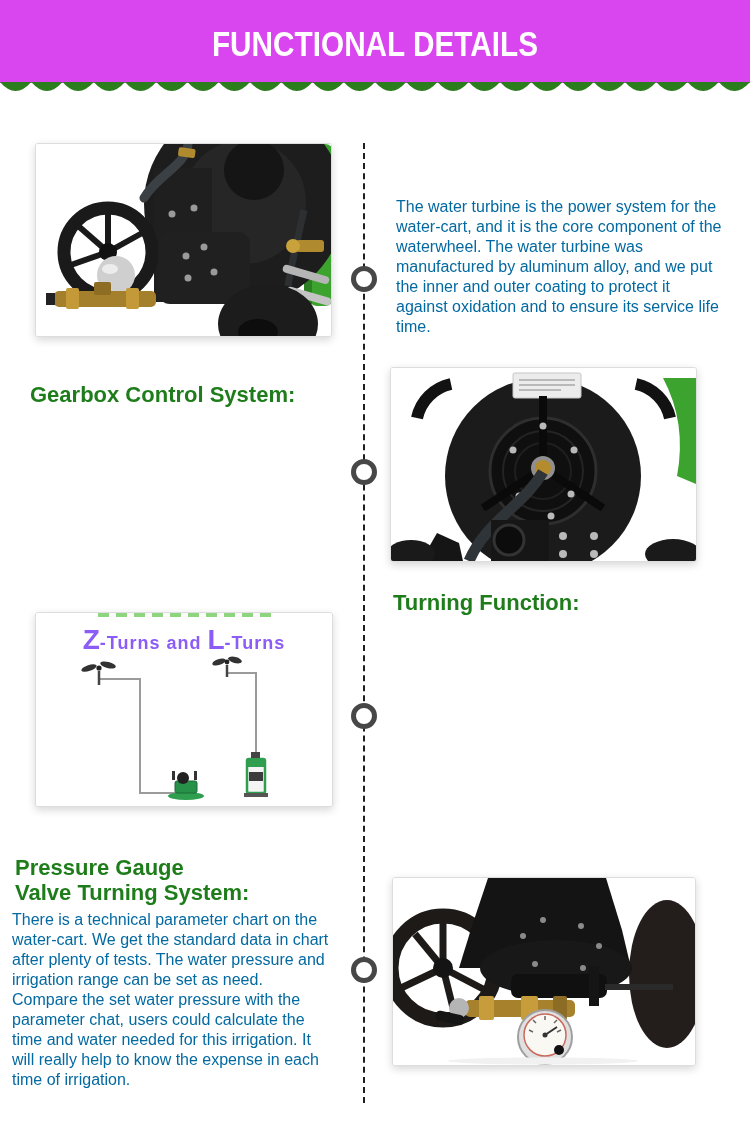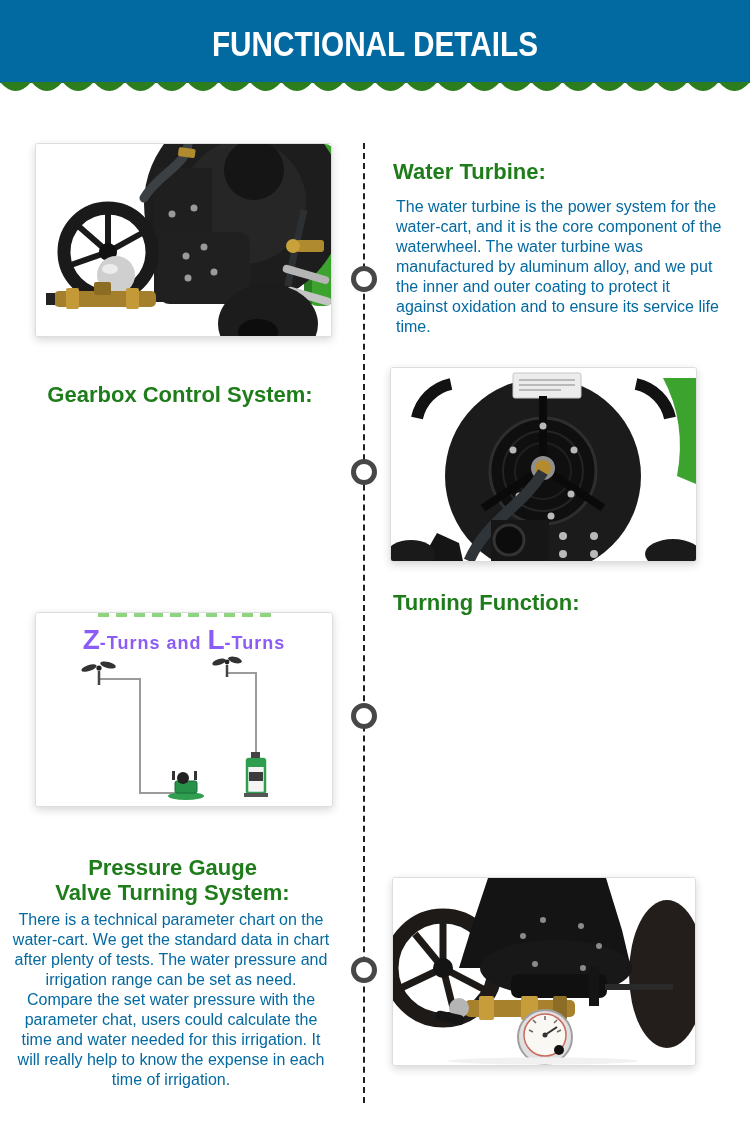--- a/index.html
+++ b/index.html
@@ -2,21 +2,21 @@
 <html><head>
 <meta charset="utf-8">
 <style>
   html,body{margin:0;padding:0;background:#ffffff;}
   .page{
     position:relative;width:750px;height:1122px;margin:0 auto;
     background:#ffffff;overflow:hidden;
     font-family:"Liberation Sans",sans-serif;
   }
   
-  .banner{position:absolute;left:0;top:0;width:750px;height:83px;background:#0369a1;}
+  .banner{position:absolute;left:0;top:0;width:750px;height:83px;background:#d946ef;}
   .banner h1{
     margin:0;height:83px;line-height:88px;text-align:center;
     color:#ffffff;font-size:35px;font-weight:bold;letter-spacing:0px;
     transform:scaleX(.85);transform-origin:50% 50%;white-space:nowrap;
   }
   .scallop{position:absolute;left:0;top:82px;width:750px;height:20px;display:block;}
   
   .tl-line{position:absolute;left:363px;top:143px;height:960px;width:0;border-left:2px dashed #1f1f1f;}
   .tl-dot{
     position:absolute;left:351px;width:16px;height:16px;border-radius:50%;
@@ -28,21 +28,21 @@
     box-shadow:0 3px 9px rgba(0,0,0,.16);overflow:hidden;
   }
   .photo-card svg{display:block;width:100%;height:100%;}
   
   .sec-heading{
     position:absolute;margin:0;color:#1E7D1A;font-size:22px;font-weight:bold;line-height:25px;
   }
   .sec-body{
     position:absolute;margin:0;color:#0369a1;font-size:16px;line-height:20px;
   }
-  .align-right{text-align:center;}
+  .align-right{text-align:left;}
   
   .diag-title{
     position:absolute;left:0;top:11px;width:100%;text-align:center;
     color:#8b5cf6;font-weight:bold;font-size:18px;letter-spacing:1px;white-space:pre;
   }
   .diag-title .big{font-size:28px;letter-spacing:0;}
 </style>
 </head>
 <body>
 
@@ -99,21 +99,20 @@
       <rect x="10" y="149" width="9" height="12" fill="#222222"></rect>
       <path d="M268,66 C262,94 256,116 252,142" stroke="#2c3033" stroke-width="7" fill="none"></path>
       <rect x="260" y="96" width="28" height="12" rx="3" fill="#B08A2E"></rect>
       <circle cx="257" cy="102" r="7" fill="#caa23c"></circle>
       <rect x="248" y="120" width="48" height="8" rx="4" fill="#b5b5b5" transform="rotate(16 248 120)"></rect>
       <rect x="252" y="142" width="46" height="8" rx="4" fill="#c4c4c4" transform="rotate(16 252 142)"></rect>
       <ellipse cx="232" cy="180" rx="50" ry="40" fill="#1c1c1c"></ellipse>
       <ellipse cx="222" cy="188" rx="20" ry="13" fill="#0d0d0d"></ellipse>
     </svg>
   </div>
-  <h2 class="sec-heading" style="left:393px;top:159px">Water Turbine:</h2>
   <p class="sec-body" style="left:396px;top:197px;width:328px">The water turbine is the power system for the water-cart, and it is the core component of the waterwheel. The water turbine was manufactured by aluminum alloy, and we put the inner and outer coating to protect it against oxidation and to ensure its service life time.</p>
 
   <h2 class="sec-heading align-right" style="left:30px;top:382px;width:300px">Gearbox Control System:</h2>
   <div class="photo-card" style="left:390px;top:367px;width:305px;height:193px">
     <svg viewBox="0 0 305 193">
       <rect width="305" height="193" fill="#ffffff"></rect>
       <path d="M272,10 q24,45 14,98 l19,8 v-106 z" fill="#3DA32F"></path>
       <circle cx="152" cy="108" r="98" fill="#1b1b1b"></circle>
       <path d="M245,16 a44,44 0 0,1 34,34" stroke="#121212" stroke-width="12" fill="none"></path>
       <path d="M60,16 a44,44 0 0,0 -34,34" stroke="#121212" stroke-width="12" fill="none"></path>

